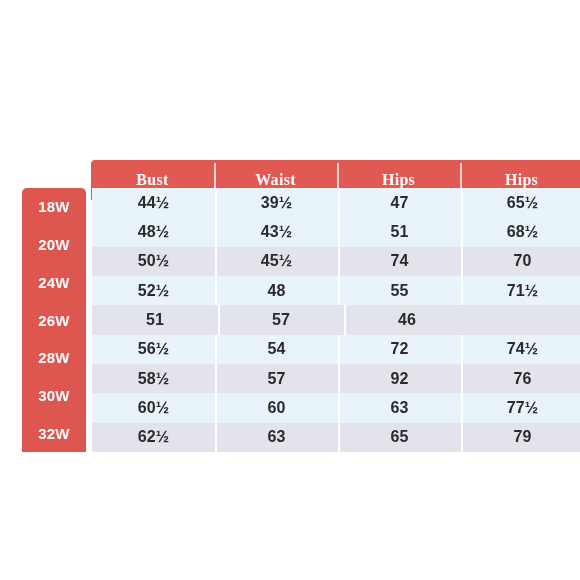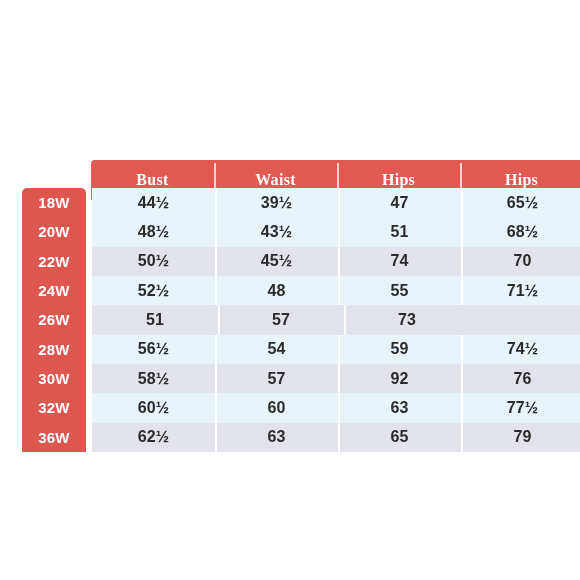--- a/index.html
+++ b/index.html
@@ -144,40 +144,34 @@
   </div>
 
   <div class="size-column">
     <div class="size-cell">
         <span>18W</span>
       </div>
     <div class="size-cell">
         <span>20W</span>
       </div>
     <div class="size-cell">
-        <span>22W</span>
-      </div>
-    <div class="size-cell">
         <span>24W</span>
       </div>
     <div class="size-cell">
         <span>26W</span>
       </div>
     <div class="size-cell">
         <span>28W</span>
       </div>
     <div class="size-cell">
         <span>30W</span>
       </div>
     <div class="size-cell">
         <span>32W</span>
       </div>
-    <div class="size-cell">
-        <span>36W</span>
-      </div>
   </div>
 
   <div class="data-grid">
 
     <div class="data-row odd">
       <div class="data-cell">
           <span>44½</span>
         </div>
       <div class="data-cell">
           <span>39½</span>
@@ -237,33 +231,33 @@
     </div>
 
     <div class="data-row even">
       <div class="data-cell">
           <span>51</span>
         </div>
       <div class="data-cell">
           <span>57</span>
         </div>
       <div class="data-cell">
-          <span>73</span>
+          <span>46</span>
         </div>
     </div>
 
     <div class="data-row odd">
       <div class="data-cell">
           <span>56½</span>
         </div>
       <div class="data-cell">
           <span>54</span>
         </div>
       <div class="data-cell">
-          <span>59</span>
+          <span>72</span>
         </div>
       <div class="data-cell">
           <span>74½</span>
         </div>
     </div>
 
     <div class="data-row even">
       <div class="data-cell">
           <span>58½</span>
         </div>

